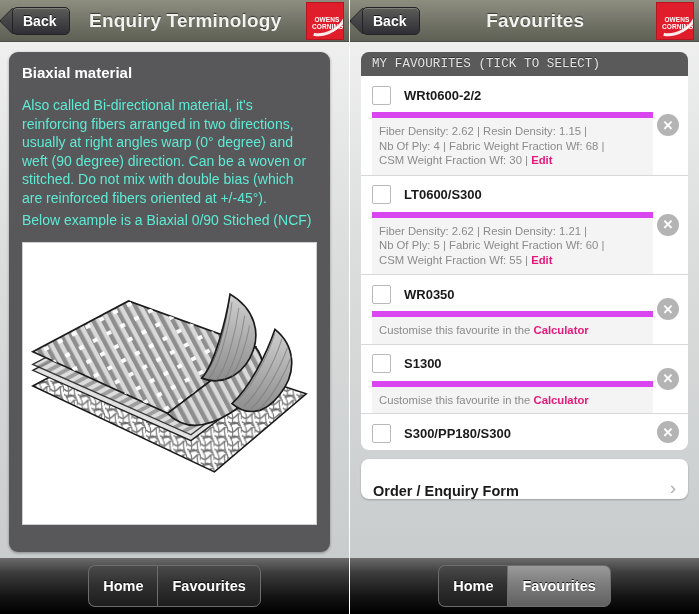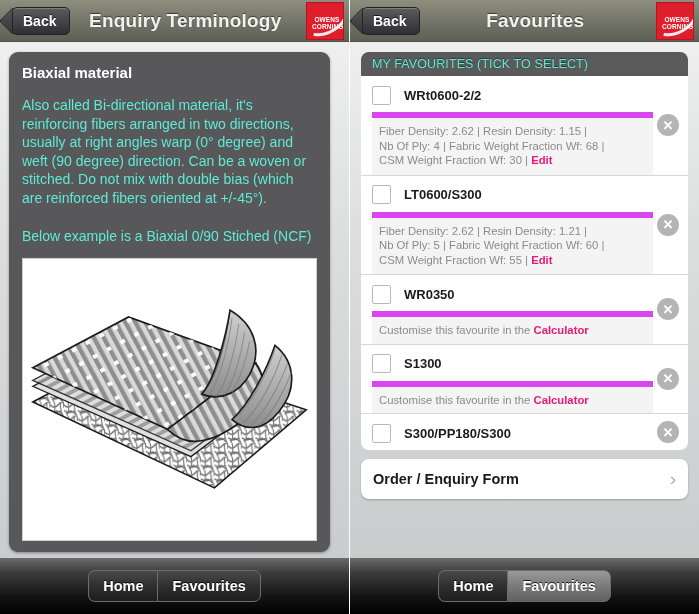--- a/index.html
+++ b/index.html
@@ -91,39 +91,40 @@
     padding: 12px 13px 12px 13px;
     overflow: hidden;
   }
   .term-title {
     color: #ffffff; font-size: 15px; font-weight: bold;
     margin-bottom: 15px;
   }
   .term-body {
     color: #5eead4; font-size: 14px; line-height: 18.5px;
   }
-  .term-body p + p { margin-top: 20px; }
+  .term-body p + p { margin-top: 4px; }
   .term-figure {
     margin-top: 12px;
     background: #ffffff;
     border: 1px solid #cfcfcf;
     height: 283px;
     display: flex; align-items: center; justify-content: center;
     overflow: hidden;
   }
 
   
   .fav-wrap { position: absolute; left: 11px; top: 52px; right: 11px; bottom: 60px; }
   .group-header {
     background: #5a5a5a;
-    color: #5eead4; font-size: 12.5px; font-weight: normal;
+    color: #e5e5e5; font-size: 12.5px; font-weight: normal;
     letter-spacing: .1px;
     padding: 5px 0 5px 11px;
     border-radius: 8px 8px 0 0;
     text-shadow: 0 -1px 0 rgba(0,0,0,.4);
+    font-family: Liberation Mono, monospace;
   }
   .fav-list {
     background: #ffffff;
     border-radius: 0 0 8px 8px;
     overflow: hidden;
   }
   .fav-item { position: relative; border-bottom: 1px solid #d8d8d8; }
   .fav-item:last-child { border-bottom: none; }
   .fav-row {
     display: flex; align-items: center;
@@ -149,34 +150,34 @@
   .del-btn {
     position: absolute; right: 9px; top: 50%; transform: translateY(-50%);
     width: 22px; height: 22px; border-radius: 50%;
     background: #b4b4b4;
     display: flex; align-items: center; justify-content: center;
     color: #ffffff; font-size: 13px; font-weight: bold; line-height: 1;
   }
   .order-btn {
     margin-top: 9px;
     background: #ffffff; border-radius: 8px;
-    height: 40px; display: flex; align-items: center;
+    height: 40px; display: flex; align-items: flex-end;
     padding: 0 12px;
     box-shadow: 0 1px 2px rgba(0,0,0,.25);
   }
   .order-btn .label { flex: 1; font-size: 14.5px; font-weight: bold; color: #1a1a1a; }
   .order-btn .chev { color: #b0b0b0; font-size: 19px; font-weight: normal; }
 
   
   .tabbar {
     position: absolute; left: 0; right: 0; bottom: 0; height: 56px;
     background: linear-gradient(180deg, #6b6b6b 0%, #3d3d3d 26%, #141414 68%, #000000 100%);
     display: flex; align-items: center; justify-content: center;
   }
-  .tabgroup { display: flex; height: 32px; }
+  .tabgroup { display: flex; height: 42px; }
   .tab {
     min-width: 64px; padding: 0 14px;
     display: flex; align-items: center; justify-content: center;
     background: linear-gradient(180deg, #4a4a4a 0%, #313131 45%, #1d1d1d 100%);
     border: 1px solid #6d6d6d;
     color: #ffffff; font-size: 14.5px; font-weight: bold;
     text-shadow: 0 -1px 0 rgba(0,0,0,.8);
   }
   .tab:first-child { border-radius: 7px 0 0 7px; border-right: none; }
   .tab:last-child  { border-radius: 0 7px 7px 0; }

